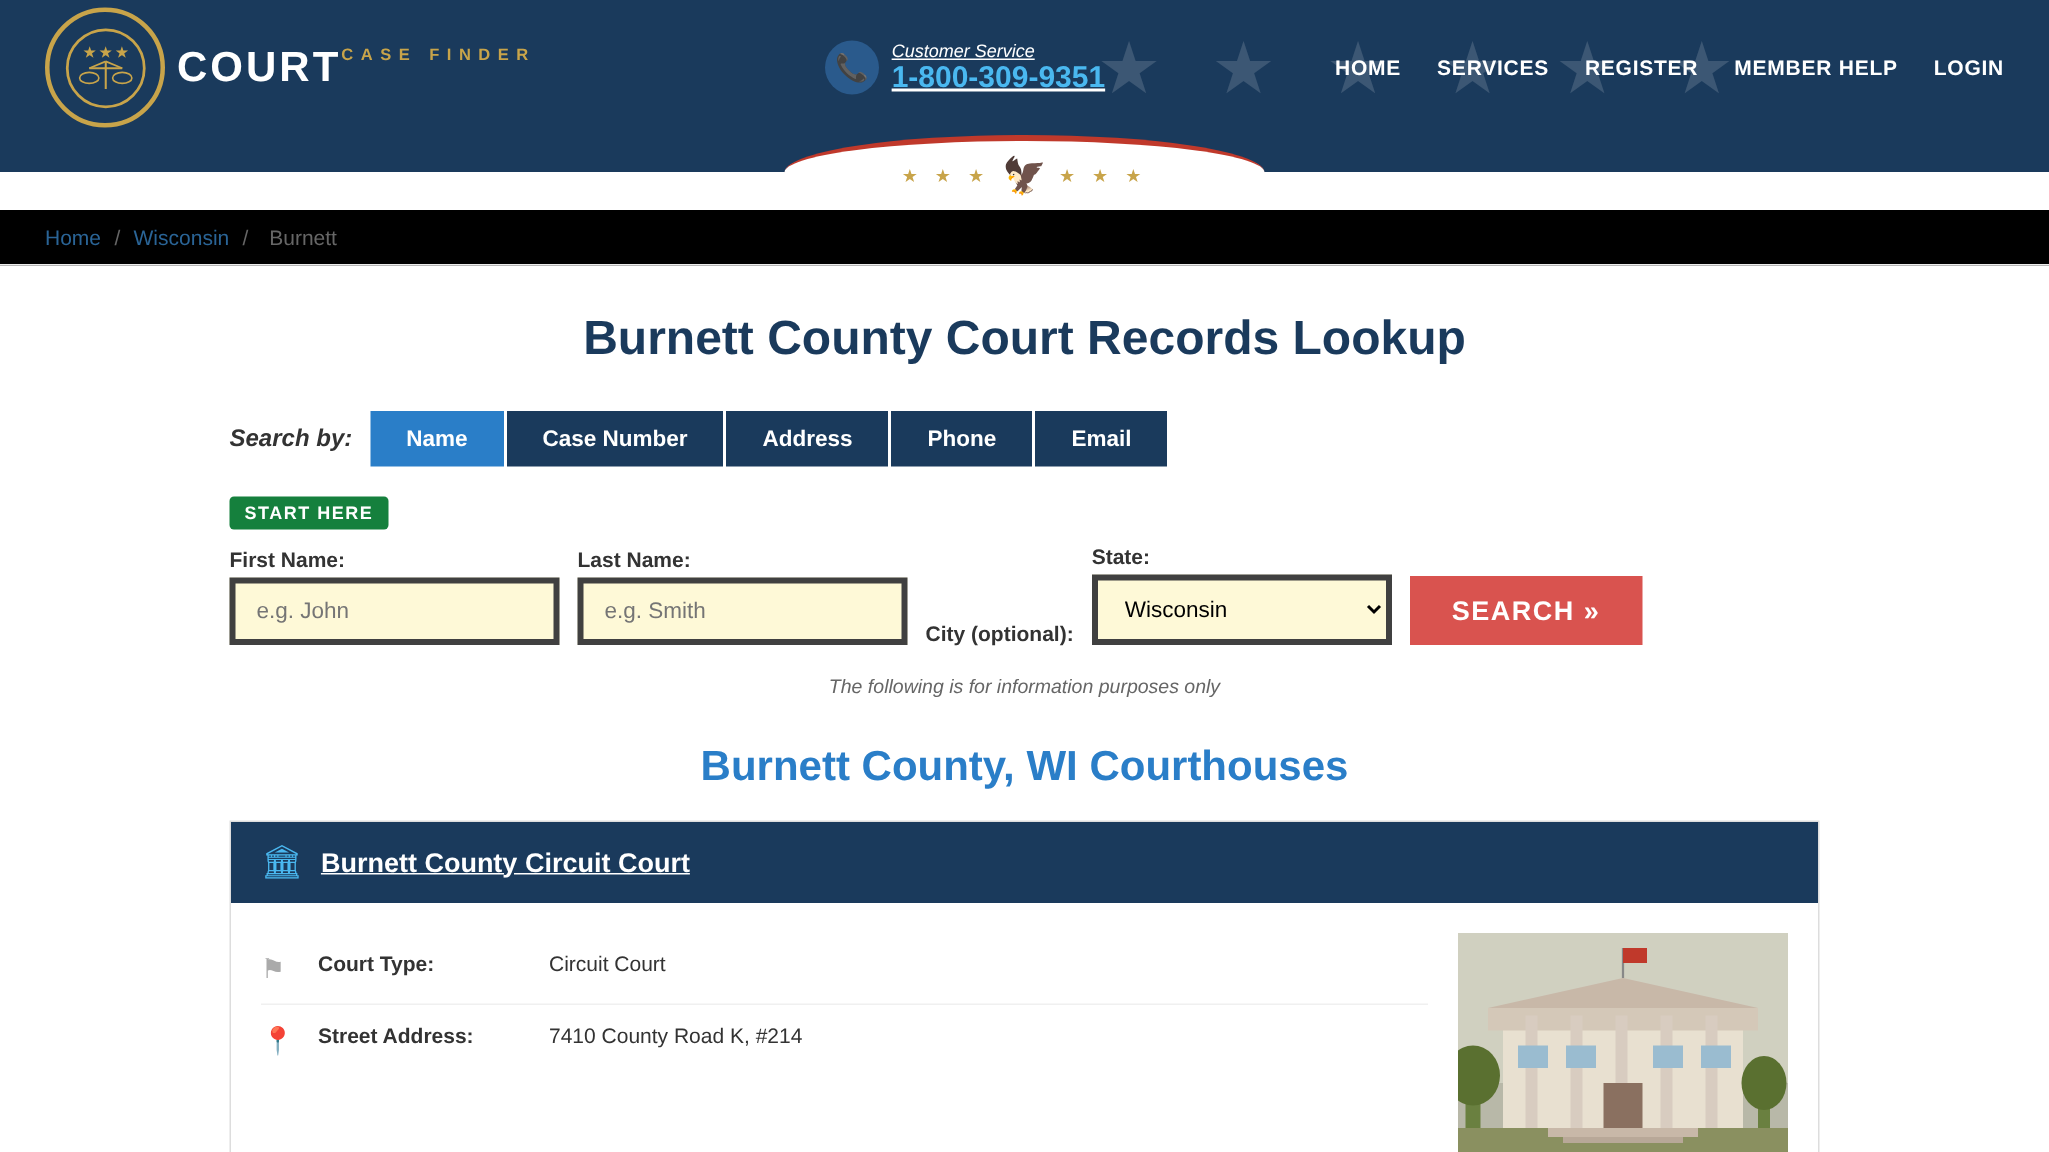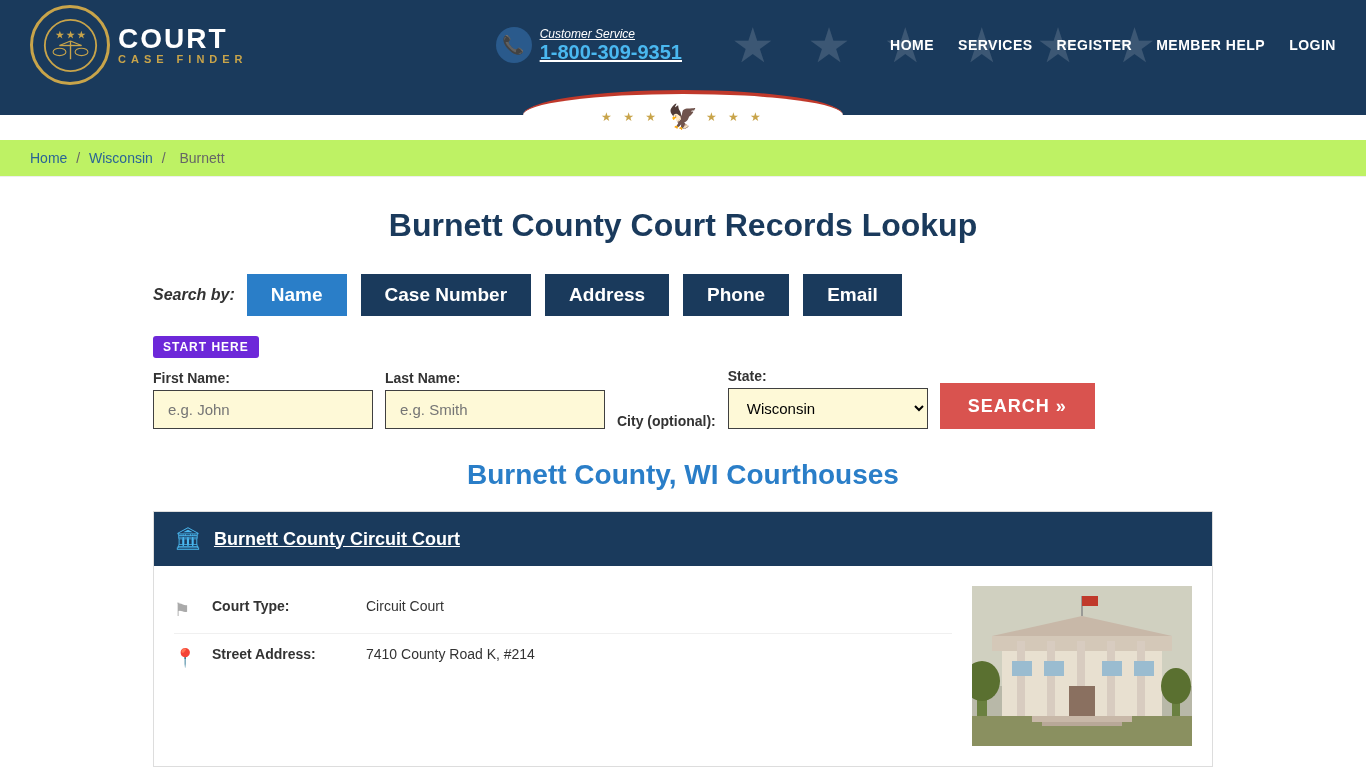--- a/index.html
+++ b/index.html
@@ -42,21 +42,21 @@
       border: 3px solid #c8a44a;
       background: #1a3a5c;
       display: flex;
       align-items: center;
       justify-content: center;
       margin-right: 8px;
     }
     .logo-badge svg { width: 55px; height: 55px; }
     .logo-text {
       display: flex;
-      flex-direction: column;
+      flex-direction: row;
     }
     .logo-title {
       color: #fff;
       font-size: 28px;
       font-weight: 900;
       letter-spacing: 2px;
       line-height: 1;
     }
     .logo-subtitle {
       color: #c8a44a;
@@ -126,21 +126,21 @@
       color: #1a3a5c;
       font-size: 20px;
     }
     .stars-row { color: #c8a44a; font-size: 12px; letter-spacing: 4px; }
 
     
     .breadcrumb {
       padding: 10px 30px;
       font-size: 14px;
       border-bottom: 1px solid #eee;
-      background: #bef264;
+      background: #000000;
     }
     .breadcrumb a { color: #2a6496; text-decoration: none; }
     .breadcrumb span { color: #666; margin: 0 5px; }
 
     
     .main-content {
       max-width: 1100px;
       margin: 0 auto;
       padding: 30px 20px;
     }
@@ -167,37 +167,37 @@
       font-style: italic;
       font-weight: bold;
       font-size: 16px;
       margin-right: 12px;
       color: #333;
     }
     .search-tab {
       padding: 10px 24px;
       border: none;
       cursor: pointer;
-      font-size: 19px;
+      font-size: 15px;
       font-weight: bold;
       color: #fff;
       background: #1a3a5c;
-      margin-right: 14px;
+      margin-right: 2px;
     }
     .search-tab:first-of-type, .search-tab.active {
       background: #2a7ec8;
     }
     .search-tab.active {
       background: #2a7ec8;
     }
 
     
     .start-here {
       display: inline-block;
-      background: #6d28d9;
+      background: #15803d;
       color: #fff;
       font-size: 12px;
       font-weight: bold;
       padding: 4px 10px;
       border-radius: 3px;
       margin-bottom: 10px;
       letter-spacing: 1px;
     }
 
     
@@ -212,21 +212,21 @@
       flex-direction: column;
       gap: 4px;
     }
     .form-group label {
       font-weight: bold;
       font-size: 14px;
     }
     .form-group input,
     .form-group select {
       padding: 10px 14px;
-      border: 1px solid #404040;
+      border: 4px solid #404040;
       font-size: 15px;
       background: #fef9d7;
       outline: none;
     }
     .form-group.first-name input { width: 220px; }
     .form-group.last-name input { width: 220px; }
     .form-group.city input { width: 220px; }
     .form-group.state select { width: 200px; }
 
     .search-btn {
@@ -431,20 +431,21 @@
           <option>Wisconsin</option>
         </select>
       </div>
       <button class="search-btn">
         <span>SEARCH</span>
         <span>»</span>
       </button>
     </div>
   </div>
 
+  <p class="info-note">The following is for information purposes only</p>
 
   <h2 class="courthouses-title">Burnett County, WI Courthouses</h2>
 
   <div class="court-card">
     <div class="court-card-header">
       <span class="court-header-icon">🏛</span>
       <a class="court-header-link" href="#">Burnett County Circuit Court</a>
     </div>
     <div class="court-card-body">
       <div class="court-details">

